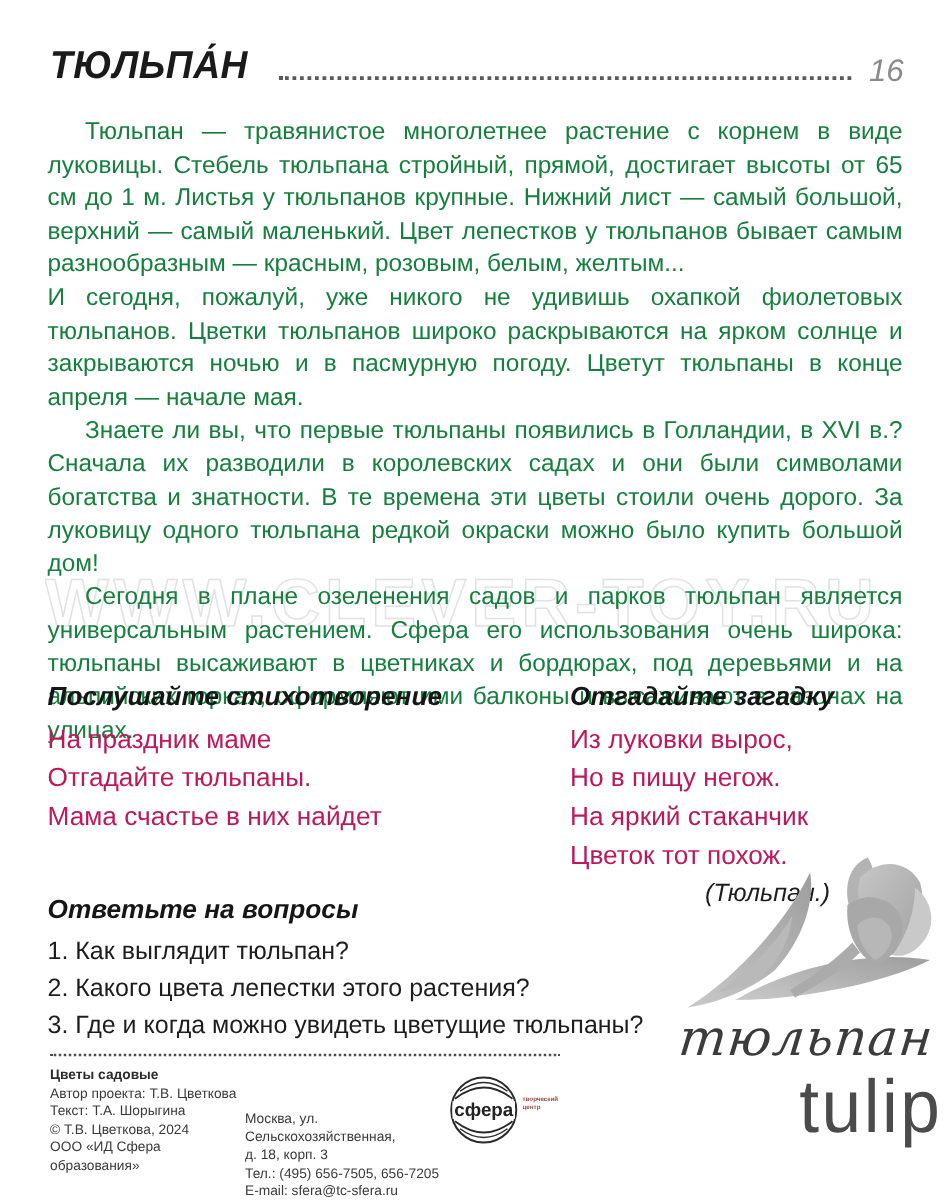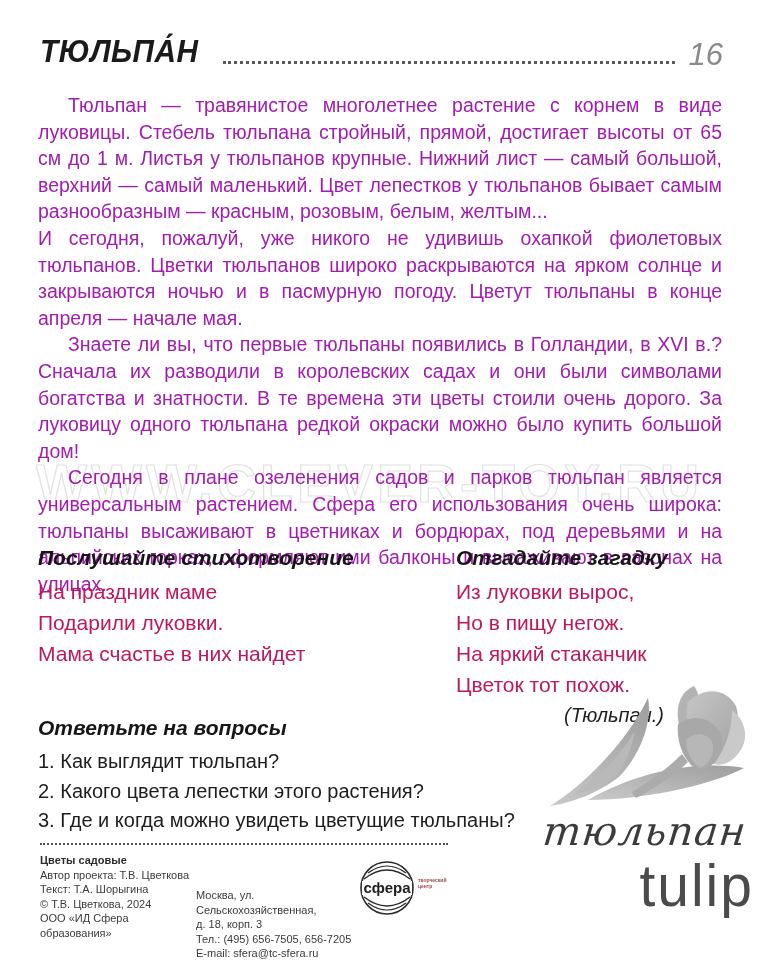--- a/index.html
+++ b/index.html
@@ -20,28 +20,28 @@
     font-size:31px;font-weight:bold;font-style:italic;
     letter-spacing:.5px;color:#1a1a1a;white-space:nowrap;
     transform:scaleX(.96);transform-origin:left bottom;
   }
   .leader{
     flex:1;margin:0 14px 6px 18px;
     border-bottom:3px dotted #5a5a5a;
     height:1px;
   }
   .page-num{
-    font-size:31px;font-style:italic;color:#8a8a8a;
+    font-size:25px;font-style:italic;color:#8a8a8a;
     padding-bottom:0;line-height:1;
   }
   
   .bodytext{
     position:absolute;top:92px;left:38px;width:684px;
     font-size:19.5px;line-height:26.6px;
-    text-align:justify;color:#a21caf;
+    text-align:justify;color:#15803d;
     z-index:2;
   }
   .bodytext p{margin:0;}
   .indent{text-indent:30px;}
   
   .watermark{
     position:absolute;top:452px;left:36px;width:690px;
     z-index:1;
     font-size:54px;font-weight:bold;letter-spacing:4px;
     color:rgba(0,0,0,0);
@@ -124,21 +124,21 @@
     <p class="indent">Тюльпан — травянистое многолетнее растение с корнем в виде луковицы. Стебель тюльпана стройный, прямой, достигает высоты от 65 см до 1 м. Листья у тюльпанов крупные. Нижний лист — самый большой, верхний — самый маленький. Цвет лепестков у тюльпанов бывает самым разнообразным — красным, розовым, белым, желтым...</p>
     <p>И сегодня, пожалуй, уже никого не удивишь охапкой фиолетовых тюльпанов. Цветки тюльпанов широко раскрываются на ярком солнце и закрываются ночью и в пасмурную погоду. Цветут тюльпаны в конце апреля — начале мая.</p>
     <p class="indent">Знаете ли вы, что первые тюльпаны появились в Голландии, в XVI в.? Сначала их разводили в королевских садах и они были символами богатства и знатности. В те времена эти цветы стоили очень дорого. За луковицу одного тюльпана редкой окраски можно было купить большой дом!</p>
     <p class="indent">Сегодня в плане озеленения садов и парков тюльпан является универсальным растением. Сфера его использования очень широка: тюльпаны высаживают в цветниках и бордюрах, под деревьями и на альпийских горках, оформляют ими балконы и высаживают в вазонах на улицах.</p>
   </div>
 
   <div class="twocol">
     <div class="col-poem">
       <div class="sec-heading">Послушайте стихотворение</div>
       <div class="verse">На праздник маме</div>
-      <div class="verse">Подарили луковки.</div>
+      <div class="verse">Отгадайте тюльпаны.</div>
       <div class="verse">Мама счастье в них найдет</div>
     </div>
     <div class="col-riddle">
       <div class="sec-heading">Отгадайте загадку</div>
       <div class="verse">Из луковки вырос,</div>
       <div class="verse">Но в пищу негож.</div>
       <div class="verse">На яркий стаканчик</div>
       <div class="verse">Цветок тот похож.</div>
       <div class="riddle-answer">(Тюльпан.)</div>
     </div>

